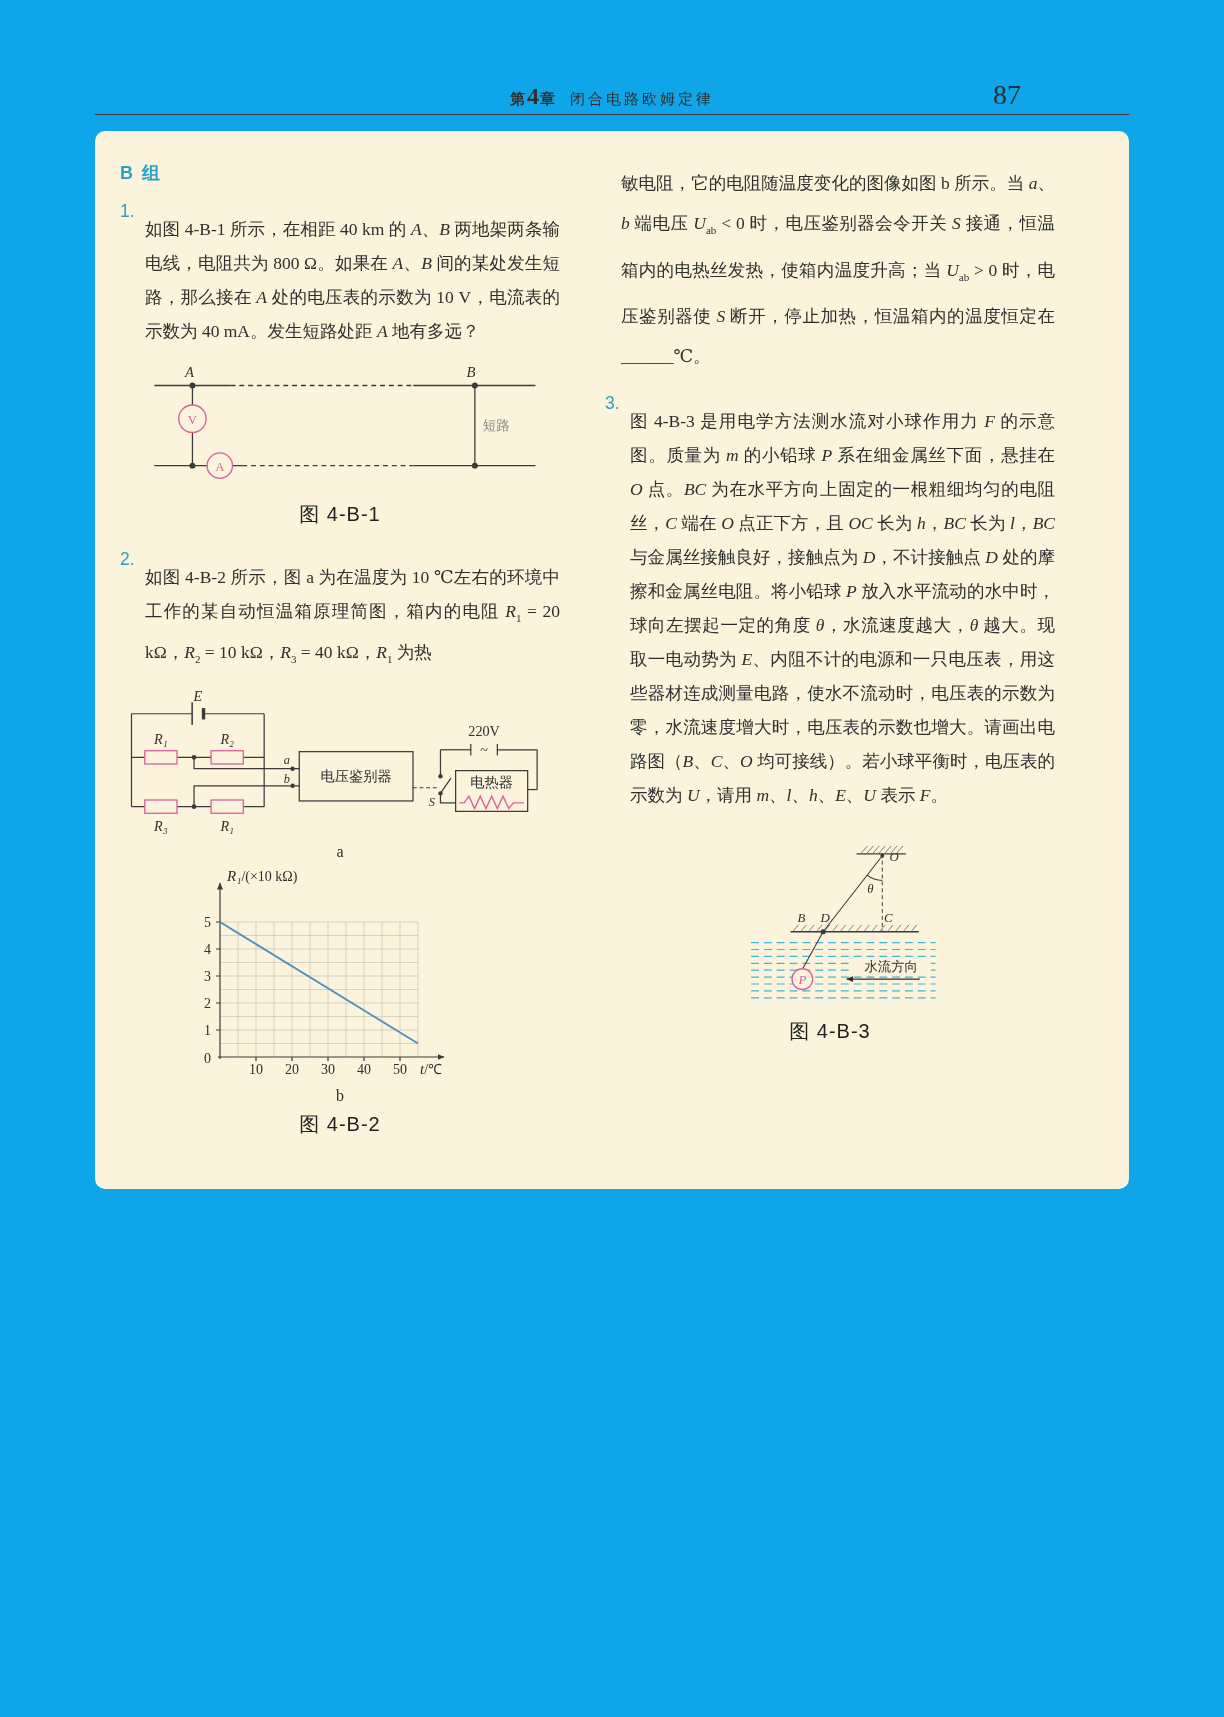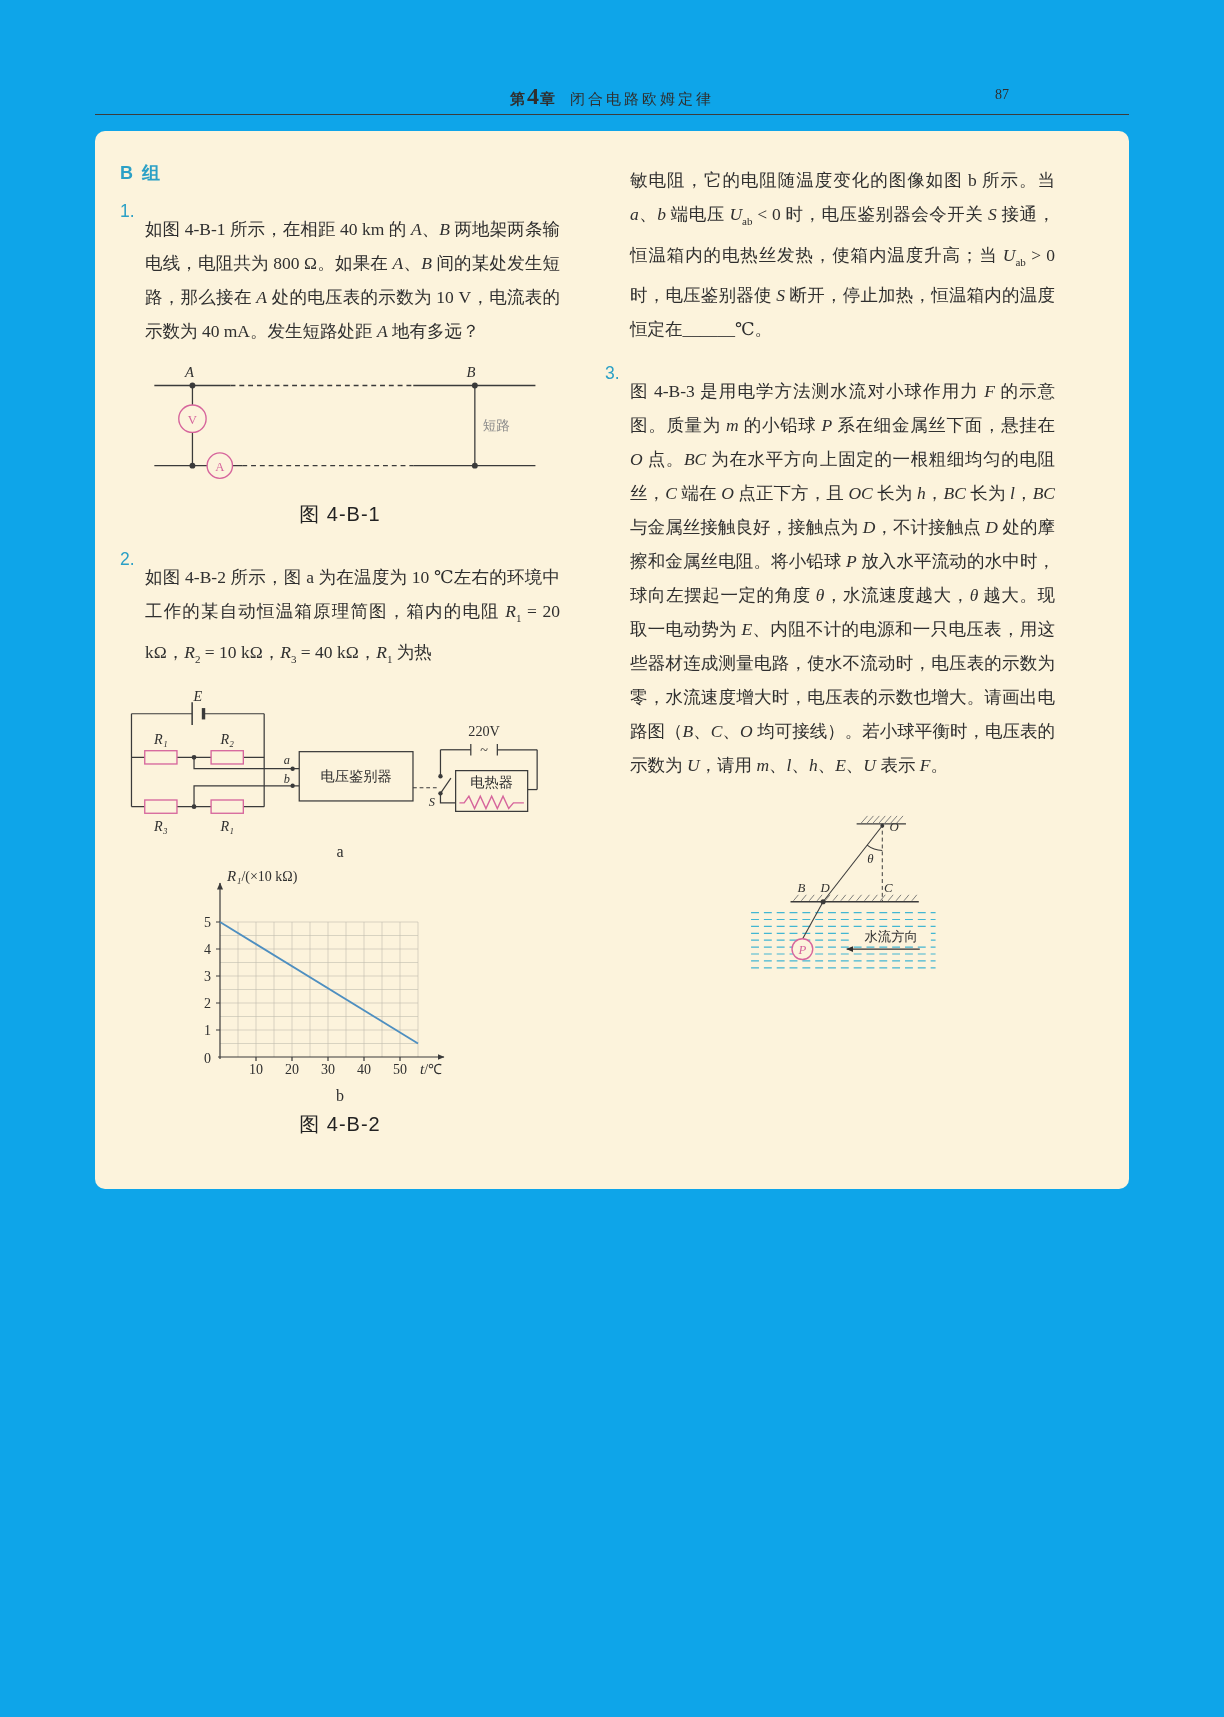--- a/index.html
+++ b/index.html
@@ -9,33 +9,33 @@
   *{margin:0;padding:0;box-sizing:border-box;}
   html,body{background:#ffffff;}
   .page{position:relative;width:1224px;height:1717px;background:#0ea5e9;
     font-family:"Liberation Serif","DejaVu Serif",serif;color:var(--ink);}
   
   .page-header{position:absolute;top:80px;left:95px;width:1034px;height:32px;}
   .chapter-heading{position:absolute;left:0;right:0;text-align:center;font-size:15px;line-height:32px;}
   .ch-pre,.ch-suf{font-weight:bold;letter-spacing:1px;}
   .ch-num{font-size:24px;font-weight:bold;padding:0 1px;}
   .ch-title{margin-left:14px;letter-spacing:3px;}
-  .page-number{position:absolute;right:120px;top:0;font-size:14px;line-height:30px;}
+  .page-number{position:absolute;right:108px;top:0;font-size:28px;line-height:30px;}
   .header-rule{position:absolute;top:114px;left:95px;width:1034px;border-top:1.5px solid #3c3c3c;}
   
   .content-panel{position:absolute;top:131px;left:95px;width:1034px;height:1058px;
     background:var(--panel_bg);border-radius:10px;padding:30px 0 0 25px;display:flex;gap:45px;}
   .col-left{width:440px;}
   .col-right{width:450px;padding-top:2px;}
   .group-label{color:var(--accent);font-family:"Liberation Sans",sans-serif;font-weight:bold;
     font-size:18px;letter-spacing:2px;margin-bottom:9px;}
   .problem{display:flex;font-size:17.5px;line-height:34px;margin-bottom:10px;}
   .p-num{width:25px;flex:none;color:var(--accent);font-family:"Liberation Sans",sans-serif;}
   .p-text{flex:1;text-align:justify;margin-top:18px;}
-  .cont{margin-left:25px;font-size:17.5px;line-height:34px;text-align:justify;margin-bottom:10px;}
+  .cont{margin-left:16px;font-size:17.5px;line-height:40px;text-align:justify;margin-bottom:10px;}
   .p-text i,.cont i{font-style:italic;}
   sub{font-size:11px;}
   .fig{margin:16px auto 14px;text-align:center;}
   .fig-caption{font-family:"Liberation Sans",sans-serif;font-size:20px;color:#222;
     margin-top:6px;letter-spacing:1px;}
   .sub-label{font-size:16px;margin-top:0px;text-align:center;}
   
   .wire{stroke:#3a3a3a;stroke-width:1.3;fill:none;}
   .thick{stroke-width:1.7;}
   .dashedw{stroke-dasharray:5 4;}
@@ -300,17 +300,18 @@
 
             <circle class="meter" cx="97" cy="141" r="10.5"></circle>
             <text class="meter-label" style="font-style:italic" x="97" y="146">P</text>
           </g>
           <defs>
             <marker id="arr2" markerWidth="9" markerHeight="8" refX="6.5" refY="3" orient="auto" markerUnits="userSpaceOnUse">
               <path d="M0,0 L7,3 L0,6 Z" fill="#2f2f2f"></path>
             </marker>
           </defs>
         </svg>
+        <figcaption class="fig-caption">图 4-B-3</figcaption>
       </figure>
     </div>
 
   </div>
 </div>
 
 </body></html>

